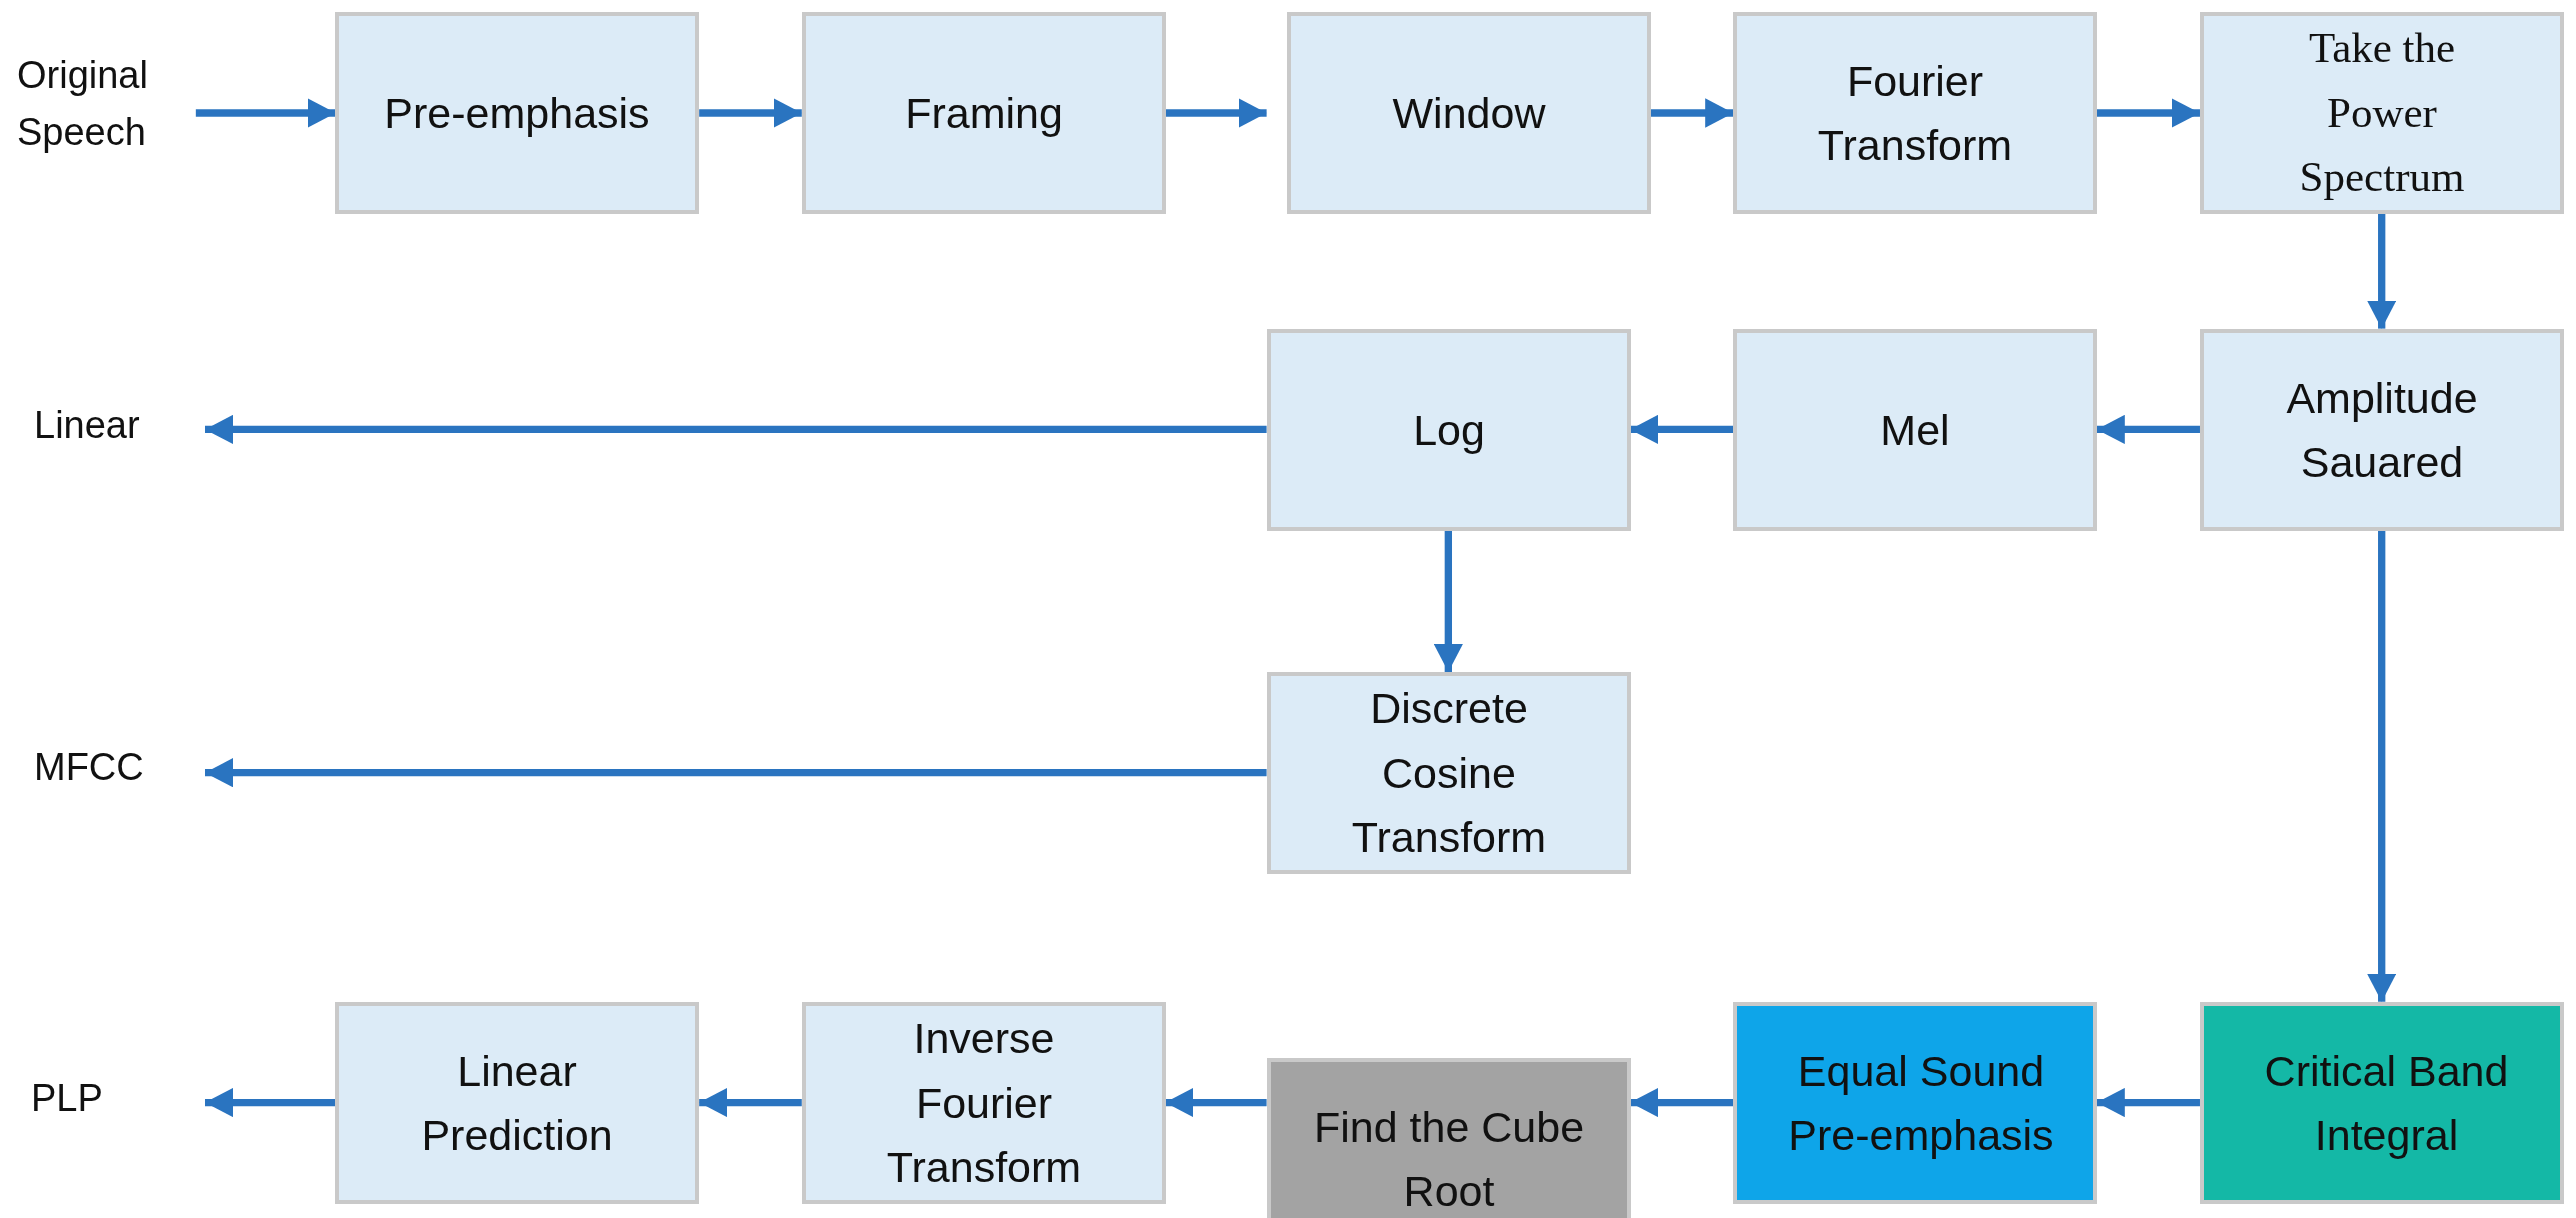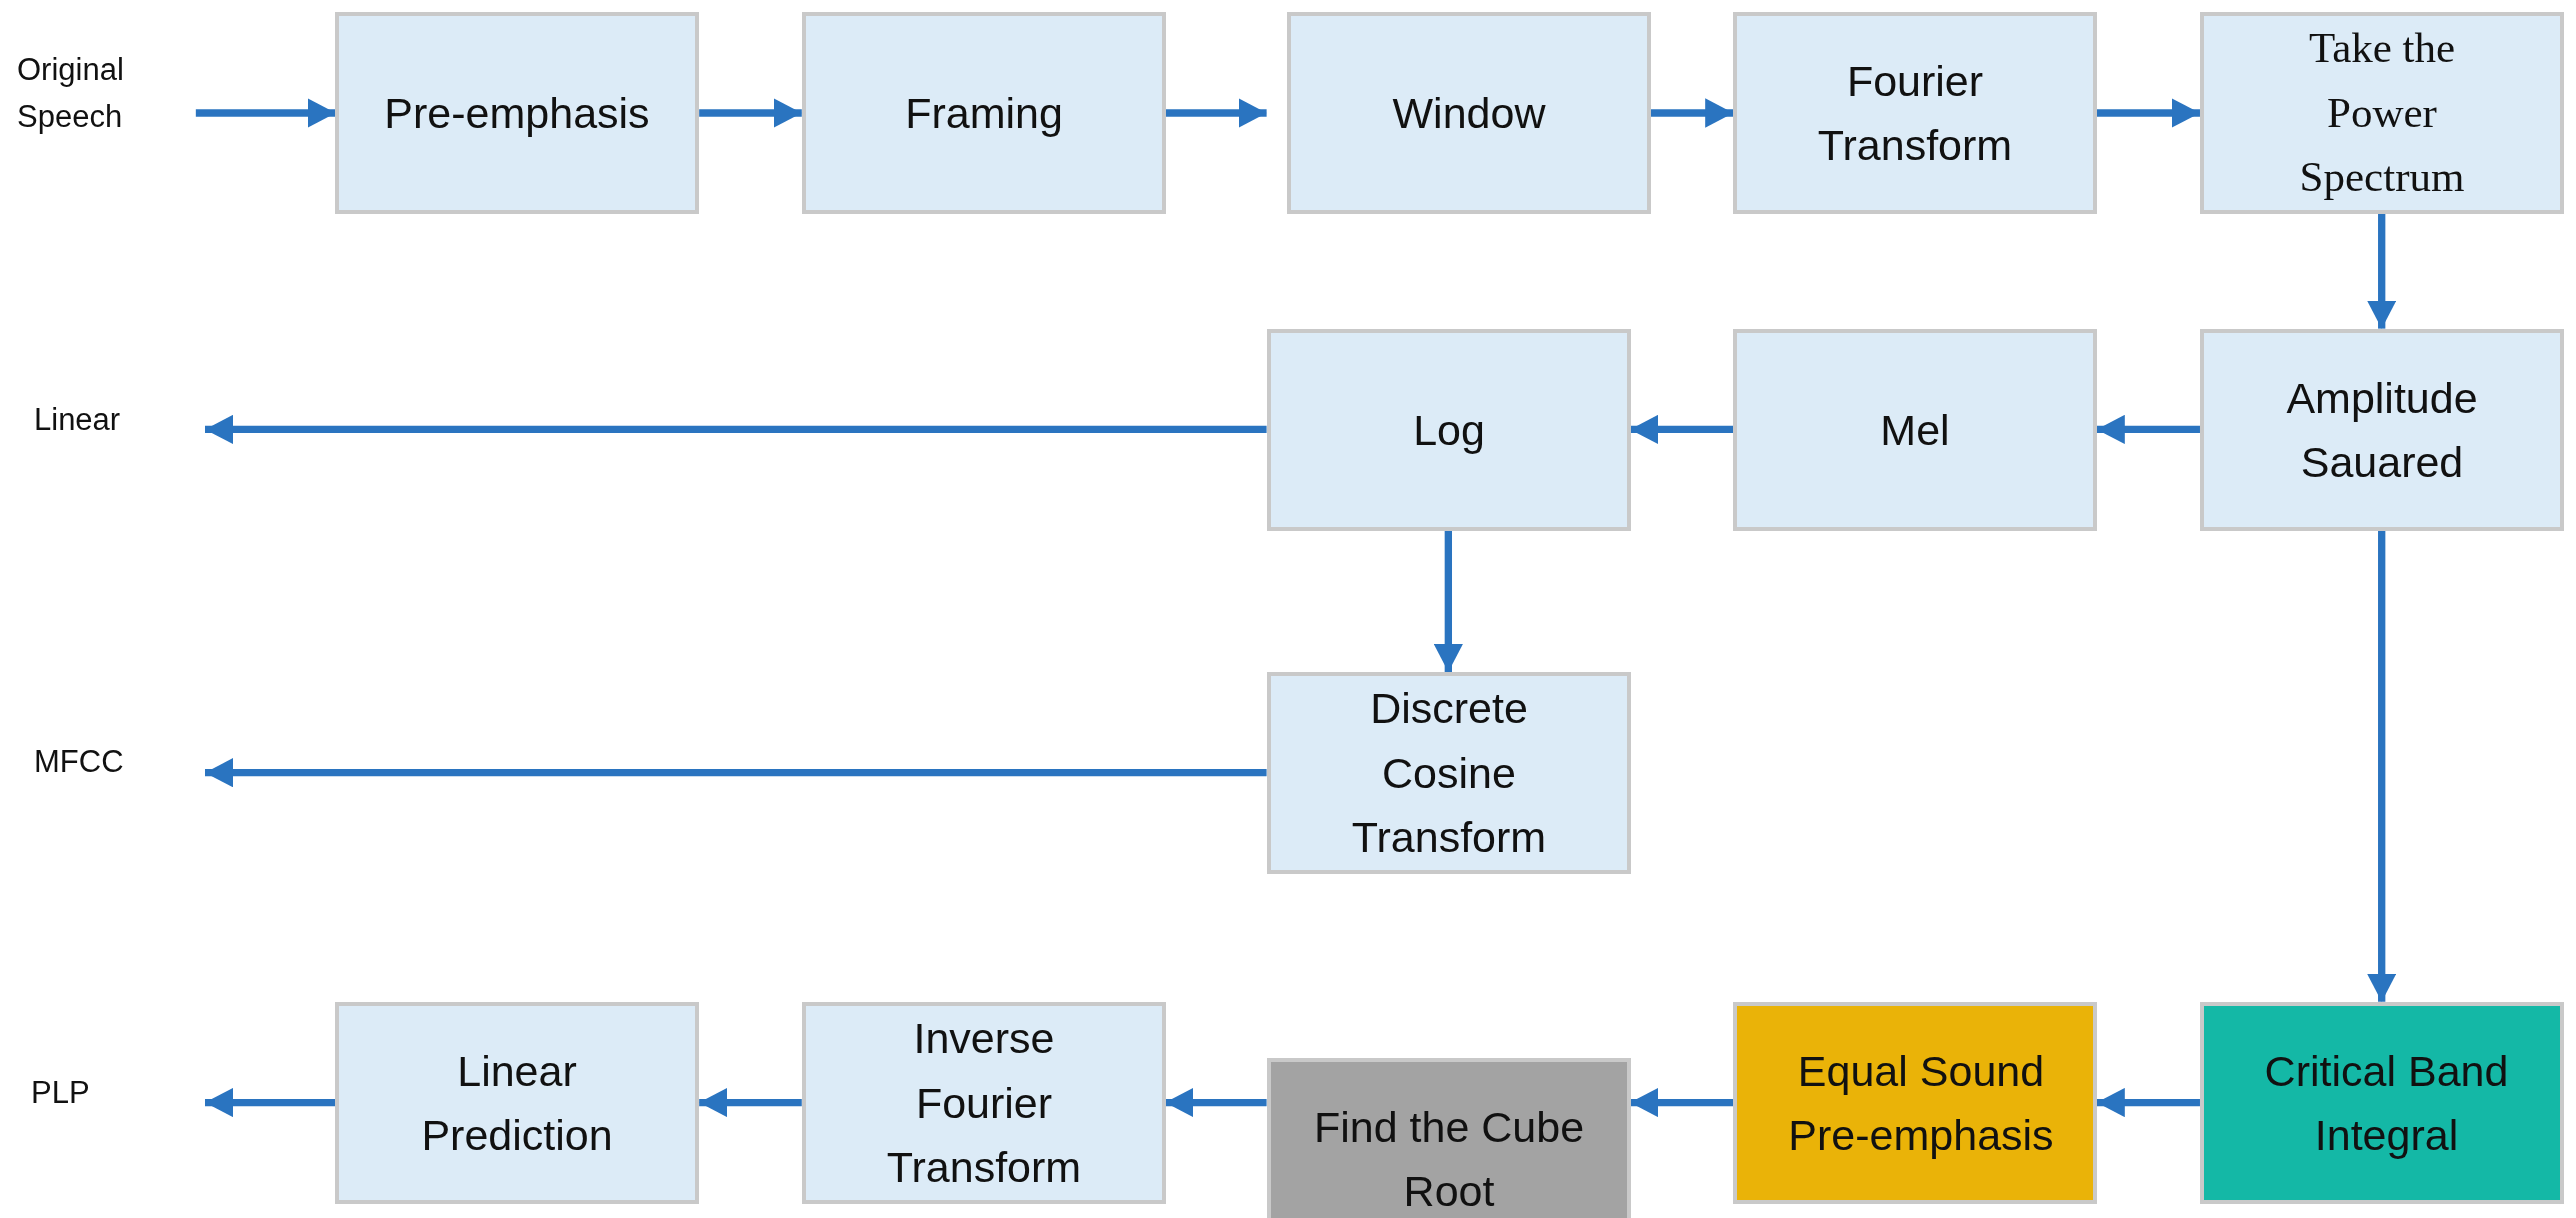--- a/index.html
+++ b/index.html
@@ -39,21 +39,21 @@
     justify-content: center;
     text-align: center;
     white-space: pre-line;
     font-size: 43px;
     line-height: 1.5;
     color: #111111;
   }
   .side-label {
     position: absolute;
     white-space: pre-line;
-    font-size: 31px;
+    font-size: 38px;
     line-height: 1.5;
     color: #111111;
     text-align: left;
   }
 </style>
 </head>
 <body>
 
 <div id="flowchart">
   <svg id="arrows-layer" viewBox="0 0 4216 1994" width="2576" height="1218" xmlns="http://www.w3.org/2000/svg">
@@ -98,21 +98,21 @@
       <div class="node" style="left: 1267px; top: 672px; background: rgb(220, 235, 247); border-color: rgb(201, 201, 201);">Discrete
 Cosine
 Transform</div>
       <div class="node" style="left: 335px; top: 1002px; background: rgb(220, 235, 247); border-color: rgb(201, 201, 201);">Linear
 Prediction</div>
       <div class="node" style="left: 802px; top: 1002px; background: rgb(220, 235, 247); border-color: rgb(201, 201, 201);">Inverse
 Fourier
 Transform</div>
       <div class="node" style="left: 1267px; top: 1058px; background: #a3a3a3; border-color: rgb(201, 201, 201);">Find the Cube
 Root</div>
-      <div class="node" style="left: 1733px; top: 1002px; background: #eab308; border-color: rgb(201, 201, 201); padding-left: 12px;">Equal Sound
+      <div class="node" style="left: 1733px; top: 1002px; background: #0ea5e9; border-color: rgb(201, 201, 201); padding-left: 12px;">Equal Sound
 Pre-emphasis</div>
       <div class="node" style="left: 2200px; top: 1002px; background: #14b8a6; border-color: rgb(201, 201, 201); padding-left: 9px;">Critical Band
 Integral</div>
     </div>
   <div id="labels-layer">
       <div class="side-label" style="left: 17px; top: 47px;">Original
 Speech</div>
       <div class="side-label" style="left: 34px; top: 397px;">Linear</div>
       <div class="side-label" style="left: 34px; top: 739px;">MFCC</div>
       <div class="side-label" style="left: 31px; top: 1070px;">PLP</div>

